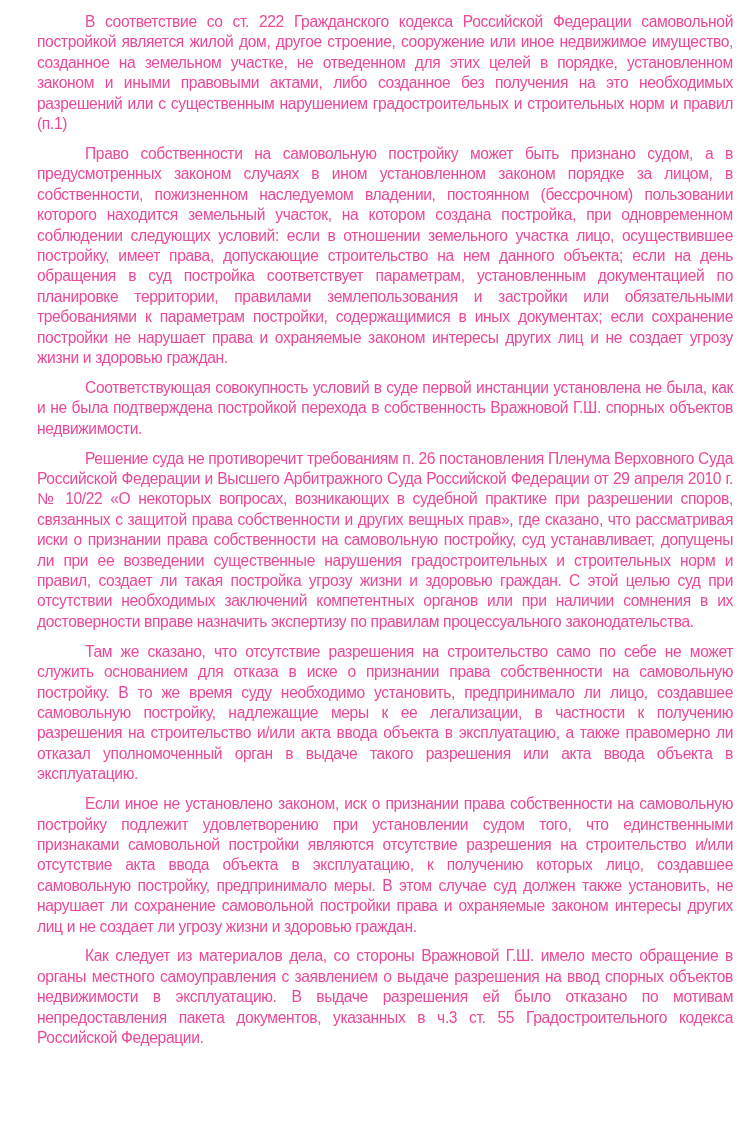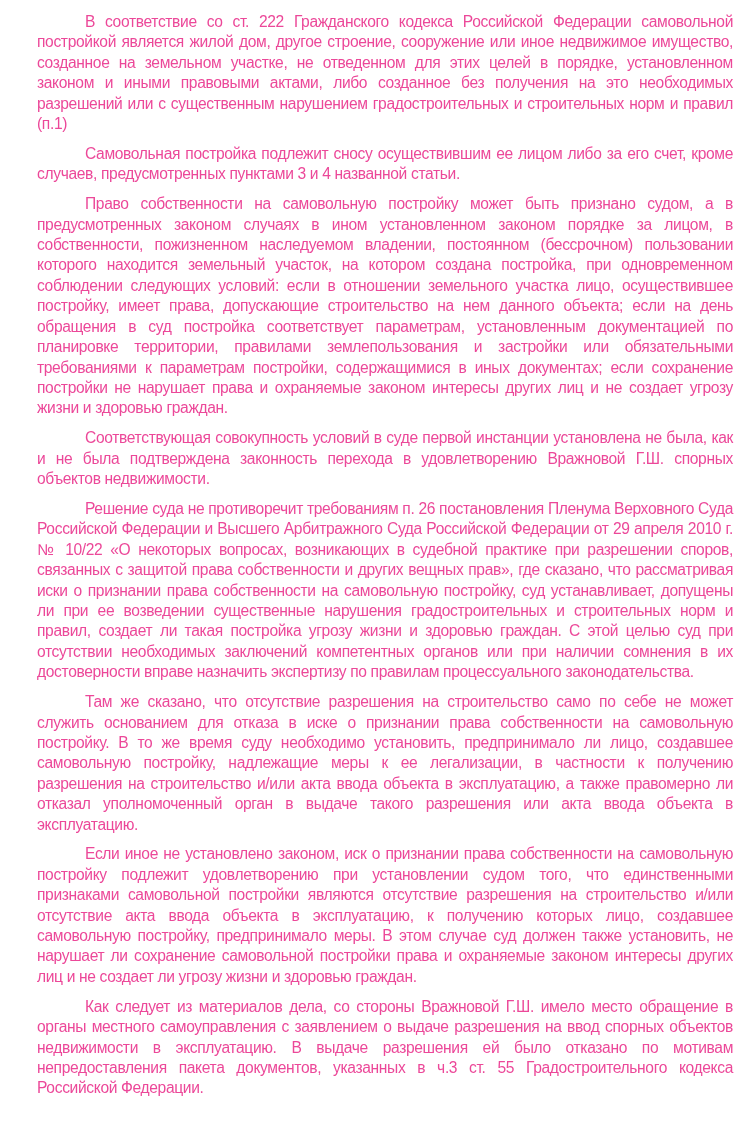--- a/index.html
+++ b/index.html
@@ -30,21 +30,20 @@
     letter-spacing: -0.35px;
     word-spacing: 0px;
     font-stretch: condensed;
   }
 </style>
 </head>
 <body>
 
 <div class="page">
   <p class="para">В соответствие со ст. 222 Гражданского кодекса Российской Федерации самовольной постройкой является жилой дом, другое строение, сооружение или иное недвижимое имущество, созданное на земельном участке, не отведенном для этих целей в порядке, установленном законом и иными правовыми актами, либо созданное без получения на это необходимых разрешений или с существенным нарушением градостроительных и строительных норм и правил (п.1)</p>
-  <p class="para">Самовольная постройка подлежит сносу осуществившим ее лицом либо за его счет, кроме случаев, предусмотренных пунктами 3 и 4 названной статьи.</p>
   <p class="para">Право собственности на самовольную постройку может быть признано судом, а в предусмотренных законом случаях в ином установленном законом порядке за лицом, в собственности, пожизненном наследуемом владении, постоянном (бессрочном) пользовании которого находится земельный участок, на котором создана постройка, при одновременном соблюдении следующих условий: если в отношении земельного участка лицо, осуществившее постройку, имеет права, допускающие строительство на нем данного объекта; если на день обращения в суд постройка соответствует параметрам, установленным документацией по планировке территории, правилами землепользования и застройки или обязательными требованиями к параметрам постройки, содержащимися в иных документах; если сохранение постройки не нарушает права и охраняемые законом интересы других лиц и не создает угрозу жизни и здоровью граждан.</p>
-  <p class="para">Соответствующая совокупность условий в суде первой инстанции установлена не была, как и не была подтверждена законность перехода в удовлетворению Вражновой Г.Ш. спорных объектов недвижимости.</p>
+  <p class="para">Соответствующая совокупность условий в суде первой инстанции установлена не была, как и не была подтверждена постройкой перехода в собственность Вражновой Г.Ш. спорных объектов недвижимости.</p>
   <p class="para">Решение суда не противоречит требованиям п. 26 постановления Пленума Верховного Суда Российской Федерации и Высшего Арбитражного Суда Российской Федерации от 29 апреля 2010 г. № 10/22 «О некоторых вопросах, возникающих в судебной практике при разрешении споров, связанных с защитой права собственности и других вещных прав», где сказано, что рассматривая иски о признании права собственности на самовольную постройку, суд устанавливает, допущены ли при ее возведении существенные нарушения градостроительных и строительных норм и правил, создает ли такая постройка угрозу жизни и здоровью граждан. С этой целью суд при отсутствии необходимых заключений компетентных органов или при наличии сомнения в их достоверности вправе назначить экспертизу по правилам процессуального законодательства.</p>
   <p class="para">Там же сказано, что отсутствие разрешения на строительство само по себе не может служить основанием для отказа в иске о признании права собственности на самовольную постройку. В то же время суду необходимо установить, предпринимало ли лицо, создавшее самовольную постройку, надлежащие меры к ее легализации, в частности к получению разрешения на строительство и/или акта ввода объекта в эксплуатацию, а также правомерно ли отказал уполномоченный орган в выдаче такого разрешения или акта ввода объекта в эксплуатацию.</p>
   <p class="para">Если иное не установлено законом, иск о признании права собственности на самовольную постройку подлежит удовлетворению при установлении судом того, что единственными признаками самовольной постройки являются отсутствие разрешения на строительство и/или отсутствие акта ввода объекта в эксплуатацию, к получению которых лицо, создавшее самовольную постройку, предпринимало меры. В этом случае суд должен также установить, не нарушает ли сохранение самовольной постройки права и охраняемые законом интересы других лиц и не создает ли угрозу жизни и здоровью граждан.</p>
   <p class="para">Как следует из материалов дела, со стороны Вражновой Г.Ш. имело место обращение в органы местного самоуправления с заявлением о  выдаче разрешения на ввод спорных объектов недвижимости в эксплуатацию. В выдаче разрешения ей было отказано по мотивам непредоставления  пакета документов, указанных в ч.3 ст. 55 Градостроительного кодекса Российской Федерации.</p>
 
 </div>
 
 </body></html>

